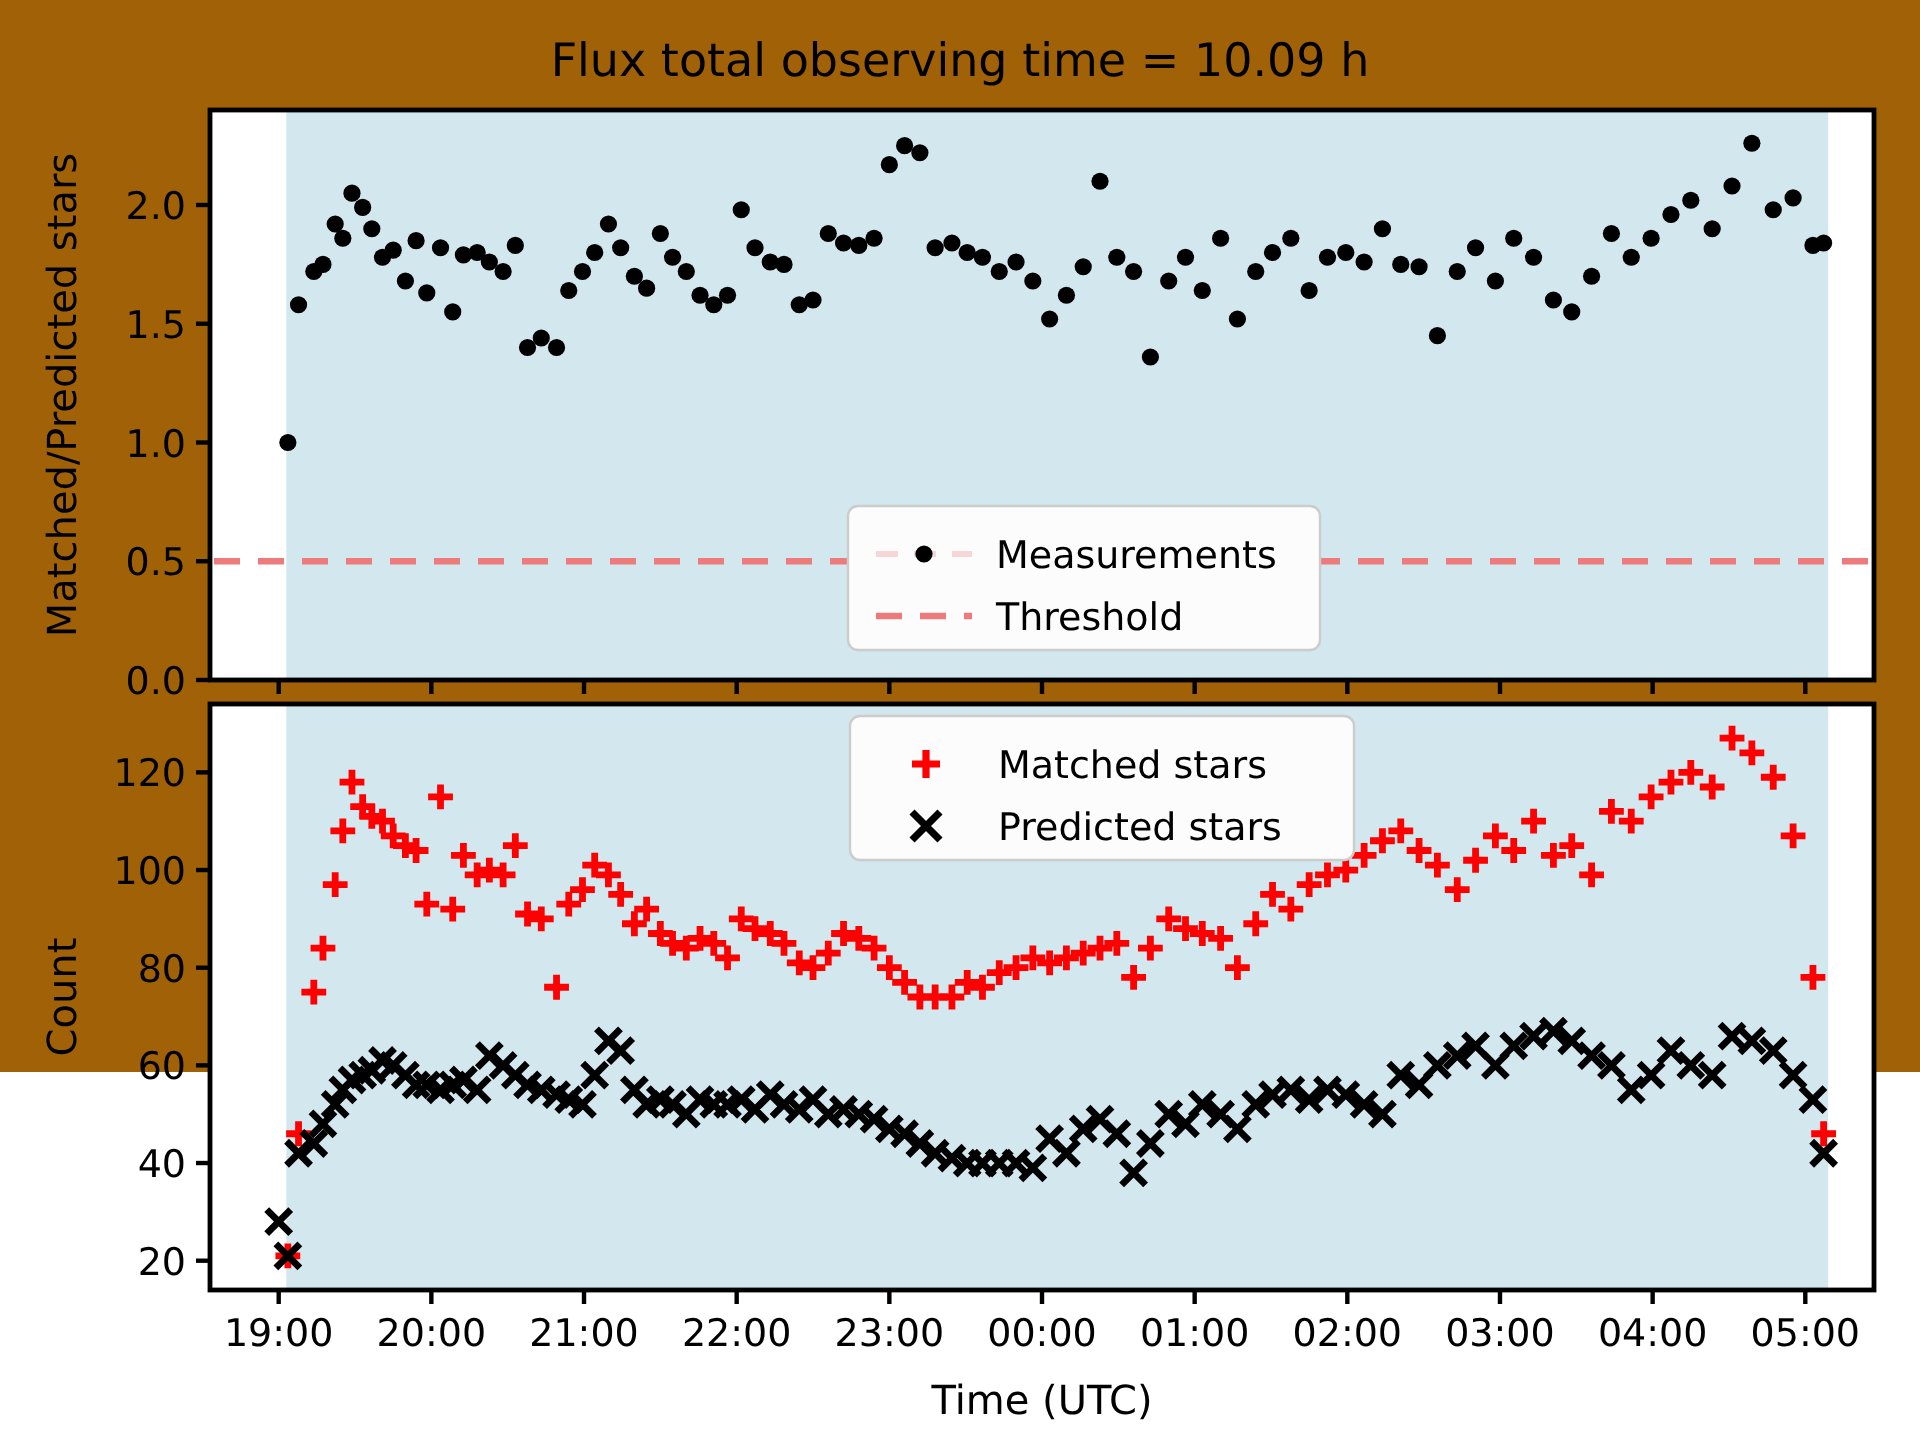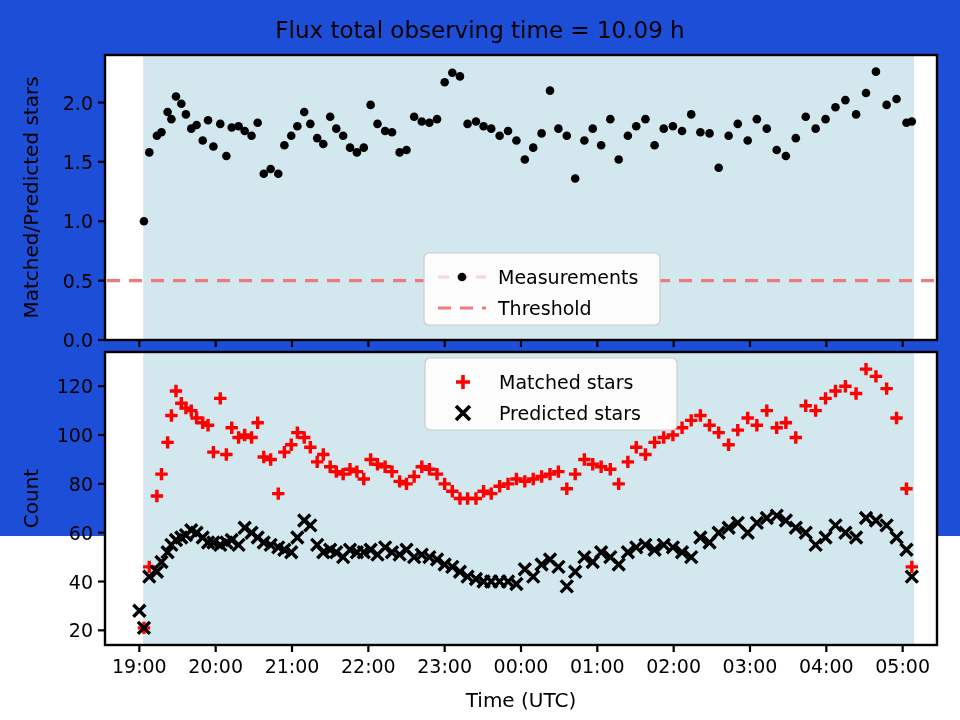--- a/index.html
+++ b/index.html
@@ -10,21 +10,21 @@
   body {
     width: 960px;
     height: 720px;
     font-family: "DejaVu Sans", sans-serif;
     overflow: hidden;
   }
   #figure {
     position: relative;
     width: 960px;
     height: 536px;
-    background: #1d4ed8;
+    background: #a16207;
   }
   #figure svg {
     display: block;
   }
   .ticklabel {
     font-family: "DejaVu Sans", sans-serif;
     font-size: 19px;
     fill: #000000;
   }
   .axlabel {

